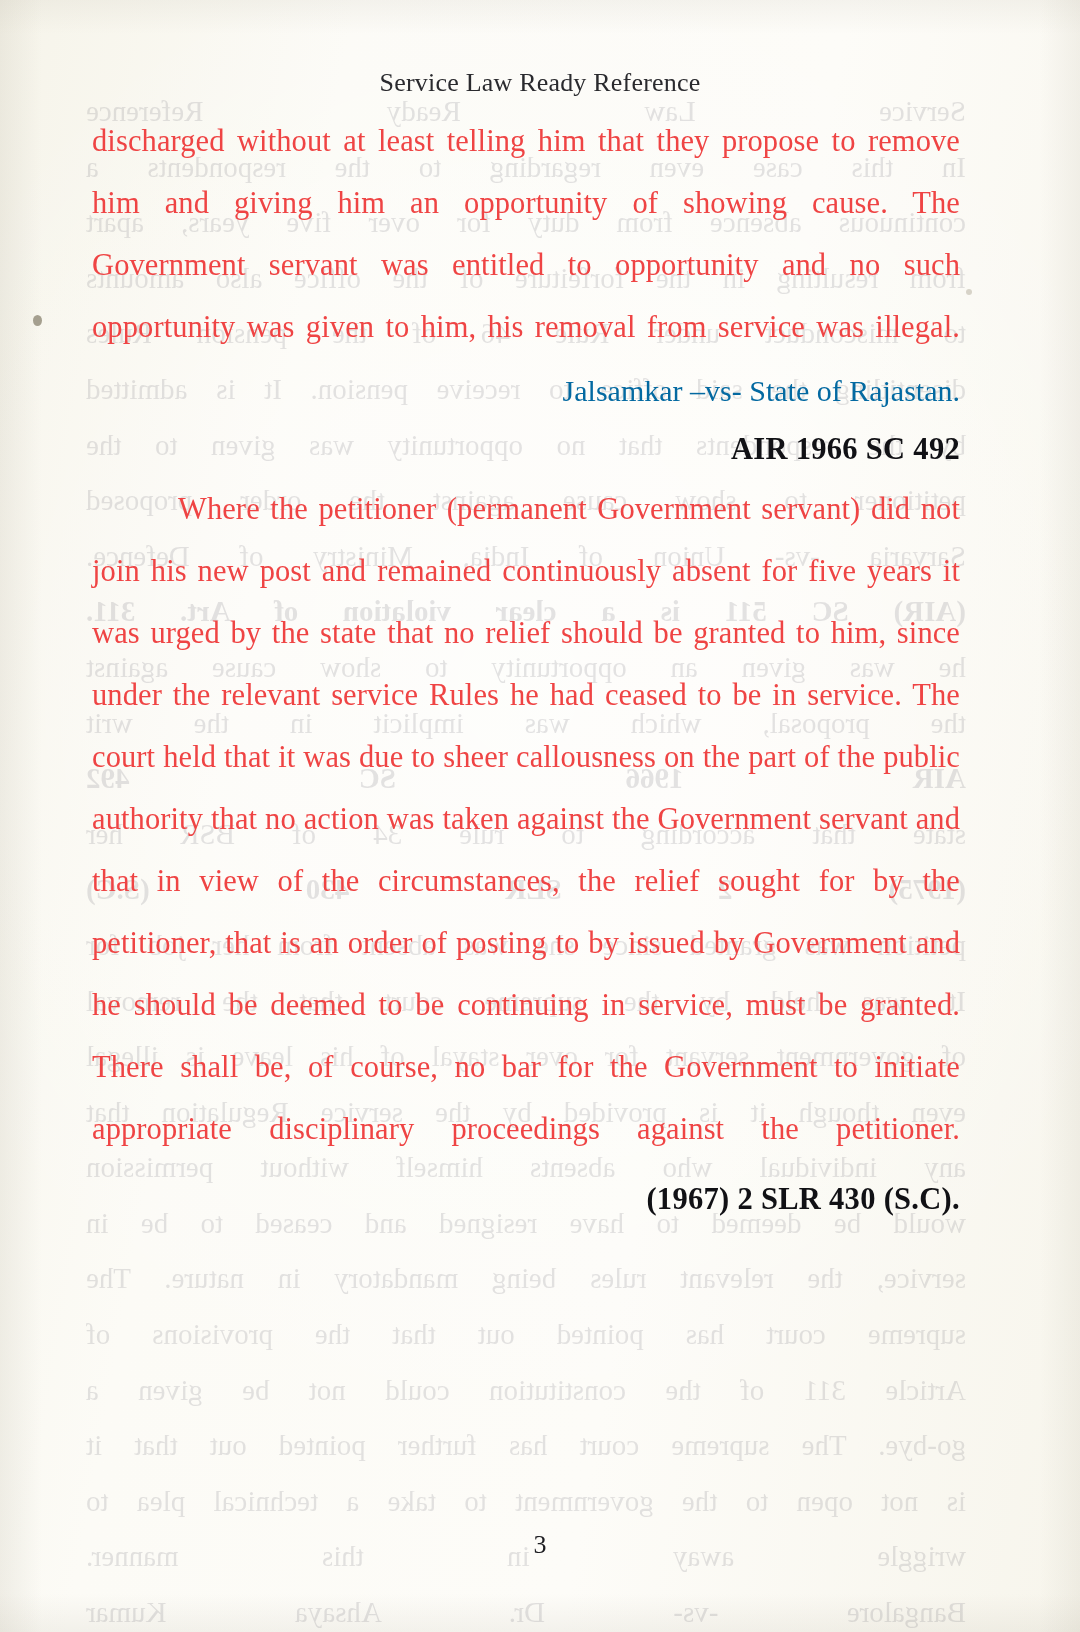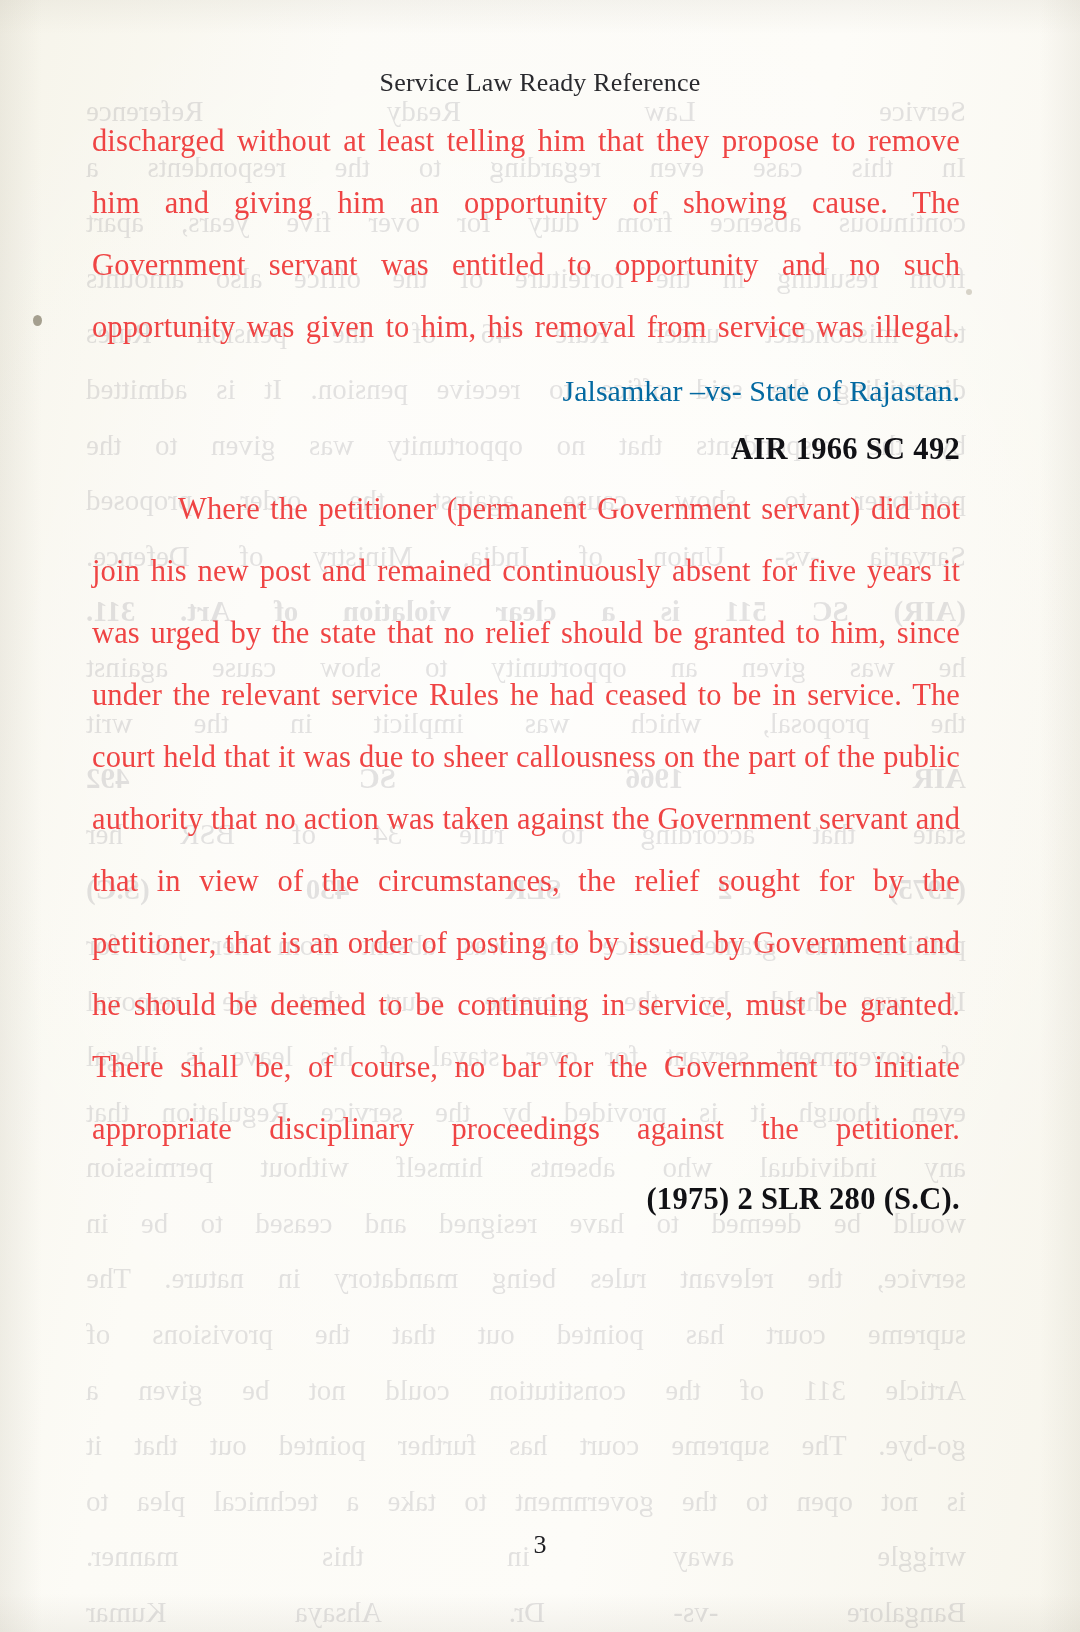--- a/index.html
+++ b/index.html
@@ -204,21 +204,21 @@
 
       <p class="cite-line">Jalsamkar –vs- State of Rajastan.</p>
 
       <p class="cite-bold">AIR 1966 SC 492</p>
 
       <p class="para indent">Where the petitioner (permanent Government servant) did not join his new post and remained continuously absent for five years it was urged by the state that no relief should be granted to him, since under the relevant service Rules he had ceased to be in service. The court held that it was due to sheer callousness on the part of the public authority that no action was taken against the Government servant and that in view of the circumstances, the relief sought for by the petitioner, that is an order of posting to by issued by Government and he should be deemed to be continuing in service, must be granted. There shall be, of course, no bar for the Government to initiate appropriate disciplinary proceedings against the petitioner.</p>
 
       <div class="gap-md"></div>
 
 
-      <p class="cite-bold">(1975) 2 SLR 280 (S.C).</p>
+      <p class="cite-bold">(1967) 2 SLR 430 (S.C).</p>
 
     </div>
 
     <div class="folio">3</div>
 
   </div>
 
   <div class="speck"></div>
   <div class="speck-2"></div>
   <div class="edge-shade"></div>

